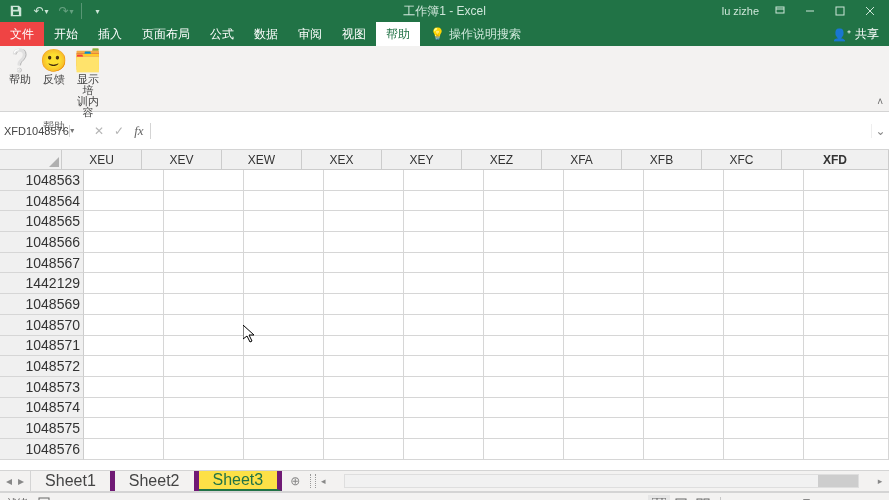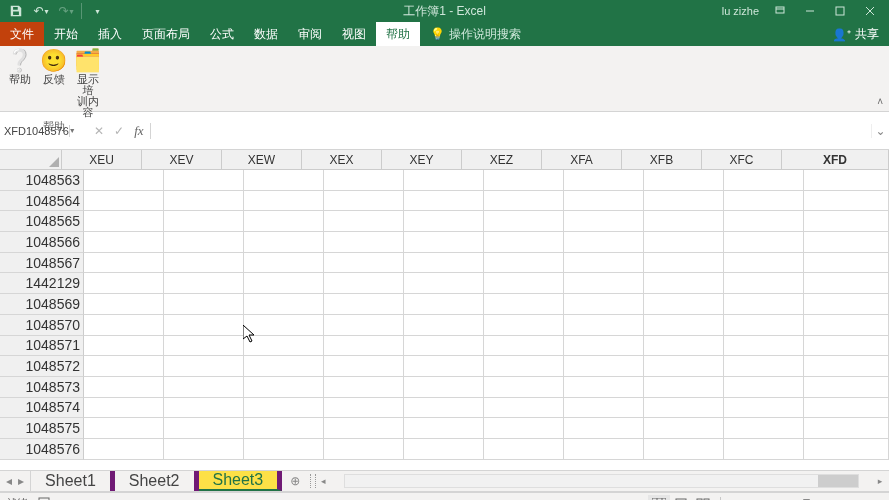--- a/index.html
+++ b/index.html
@@ -12,21 +12,21 @@
 .qat-divider { width: 1px; height: 16px; background: rgba(255,255,255,0.25); margin: 0 2px; }
 .dropdown-caret { font-size: 8px; margin-left: 1px; }
 .title-center { position: absolute; left: 50%; transform: translateX(-50%); color: #cfe6da; font-size: 12px; white-space: nowrap; }
 .title-right { margin-left: auto; display: flex; align-items: center; gap: 0; padding-right: 4px; }
 .username { color: #cde6d8; font-size: 11px; margin-right: 6px; }
 .win-btn { width: 30px; height: 22px; display: flex; align-items: center; justify-content: center; color: #cde6d8; }
 .win-btn svg { width: 10px; height: 10px; stroke: currentColor; fill: none; stroke-width: 1; }
 
 .ribbon-tabs { background: #217346; height: 24px; display: flex; align-items: stretch; padding-left: 0; }
 .ribbon-tab { padding: 0 10px; display: flex; align-items: center; color: #fff; font-size: 12px; cursor: pointer; }
-.ribbon-tab.file { background: #c2410c; }
+.ribbon-tab.file { background: #ef4444; }
 .ribbon-tab.active { background: #fff; color: #217346; }
 .ribbon-tab.tellme { display: flex; align-items: center; gap: 4px; color: #cfe8db; }
 .ribbon-right { margin-left: auto; display: flex; align-items: center; }
 .share-btn { display: flex; align-items: center; gap: 4px; color: #fff; padding: 0 10px; font-size: 12px; }
 
 .ribbon-body { background: #f3f2f1; height: 66px; border-bottom: 1px solid #d4d4d4; display: flex; position: relative; }
 .ribbon-group { display: flex; flex-direction: column; padding: 2px 6px 0 6px; }
 .ribbon-icons { display: flex; gap: 6px; }
 .ribbon-ic { display: flex; flex-direction: column; align-items: center; width: 28px; }
 .ribbon-ic .glyph { font-size: 22px; height: 26px; display: flex; align-items: center; }

